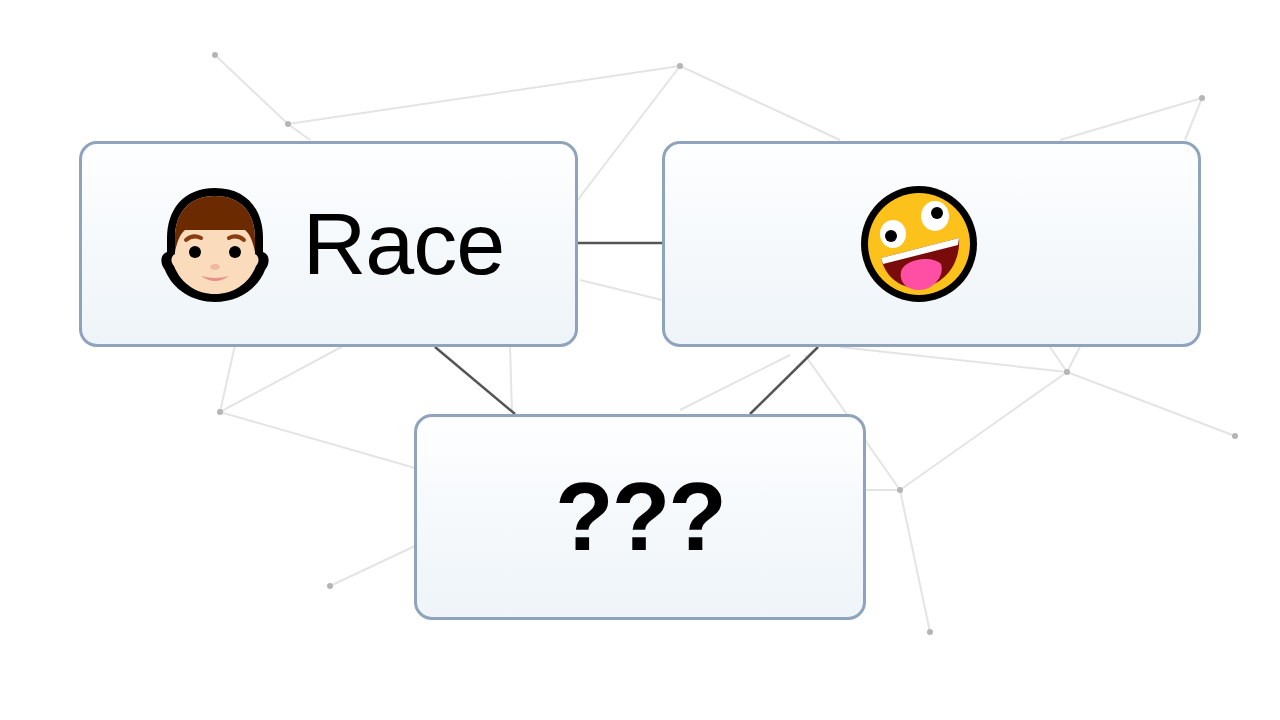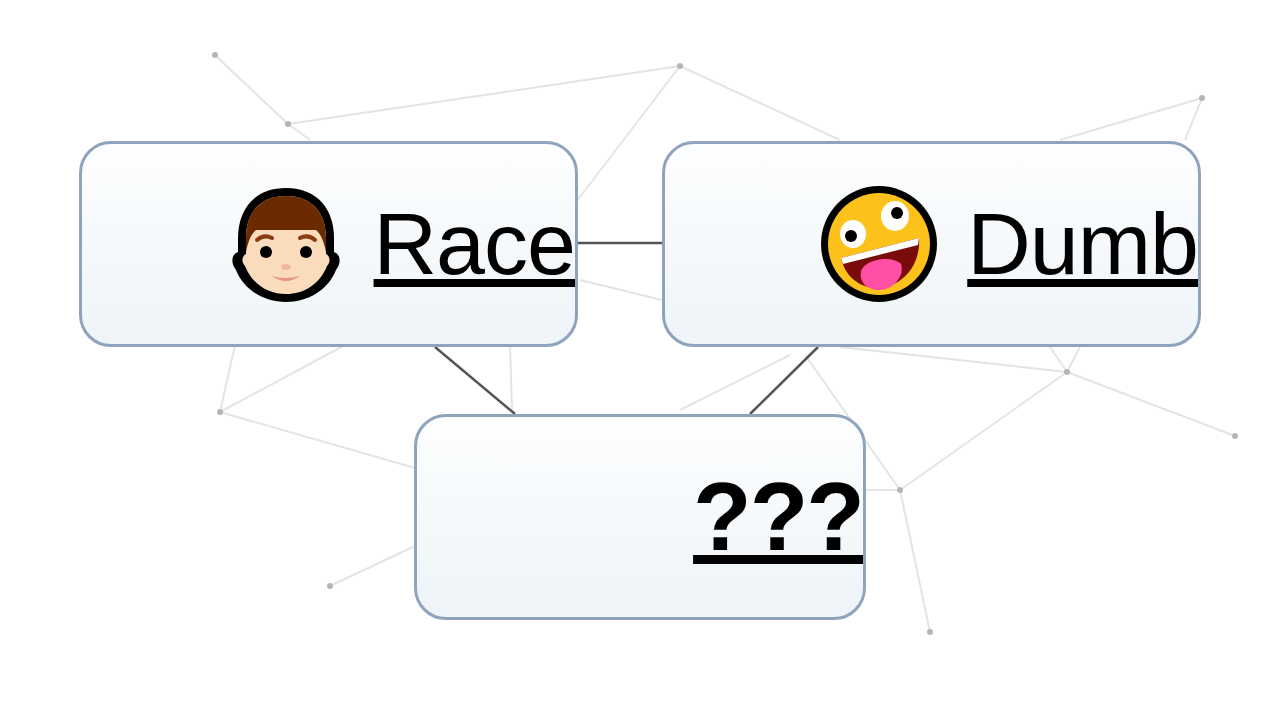--- a/index.html
+++ b/index.html
@@ -1,20 +1,20 @@
 <!DOCTYPE html>
 <html><head>
 <meta charset="utf-8">
 <style>
   html, body { margin:0; padding:0; }
   body { width:1280px; height:720px; background:#ffffff; position:relative; overflow:hidden;
          font-family:"Liberation Sans", sans-serif; }
   #bg { position:absolute; left:0; top:0; width:1280px; height:720px; }
-  .node { position:absolute; box-sizing:border-box; border:3px solid #8fa4bc; border-radius:32px;
-          background:linear-gradient(#fdfeff, #eef4f8); display:flex; align-items:center; justify-content:flex-end;text-decoration:underline; }
+  .node { position:absolute; box-sizing:border-box; border:3px solid #8fa4bc; border-radius:18px;
+          background:linear-gradient(#fdfeff, #eef4f8); display:flex; align-items:center; justify-content:center; }
   .label { font-size:88px; color:#000; font-weight:400; letter-spacing:-1px; }
   .qlabel { font-size:96px; font-weight:700; color:#000; letter-spacing:-2px; }
   .emoji { width:124px; height:124px; margin-right:26px; flex:0 0 auto; }
 </style>
 </head>
 <body>
 
 <svg id="bg" viewBox="0 0 1280 720">
   <g stroke="#e4e4e4" stroke-width="2" fill="none">
     <line x1="215" y1="55" x2="288" y2="124"></line>
@@ -80,18 +80,17 @@
     <circle cx="62" cy="62" r="58" fill="#000"></circle>
     <circle cx="62" cy="62" r="51" fill="#fcc21b"></circle>
     <ellipse cx="36" cy="52" rx="13" ry="14" fill="#fff"></ellipse>
     <circle cx="34" cy="54" r="6" fill="#000"></circle>
     <ellipse cx="78" cy="34" rx="14" ry="15" fill="#fff"></ellipse>
     <circle cx="80" cy="31" r="6" fill="#000"></circle>
     <path d="M24 76 L102 56 C104 86 82 106 60 106 C42 106 28 94 24 76 Z" fill="#7a0b0b"></path>
     <path d="M24 76 L102 56 L101 63 L26 82 Z" fill="#fff"></path>
     <path d="M44 90 C46 78 74 72 84 82 C88 94 76 108 62 108 C50 108 42 100 44 90 Z" fill="#ff4fa5"></path>
   </svg>
-  <span class="label">Dumb</span>
 </div>
 
 <div class="node" style="left:414px; top:414px; width:452px; height:206px;">
   <span class="qlabel">???</span>
 </div>
 
 </body></html>

